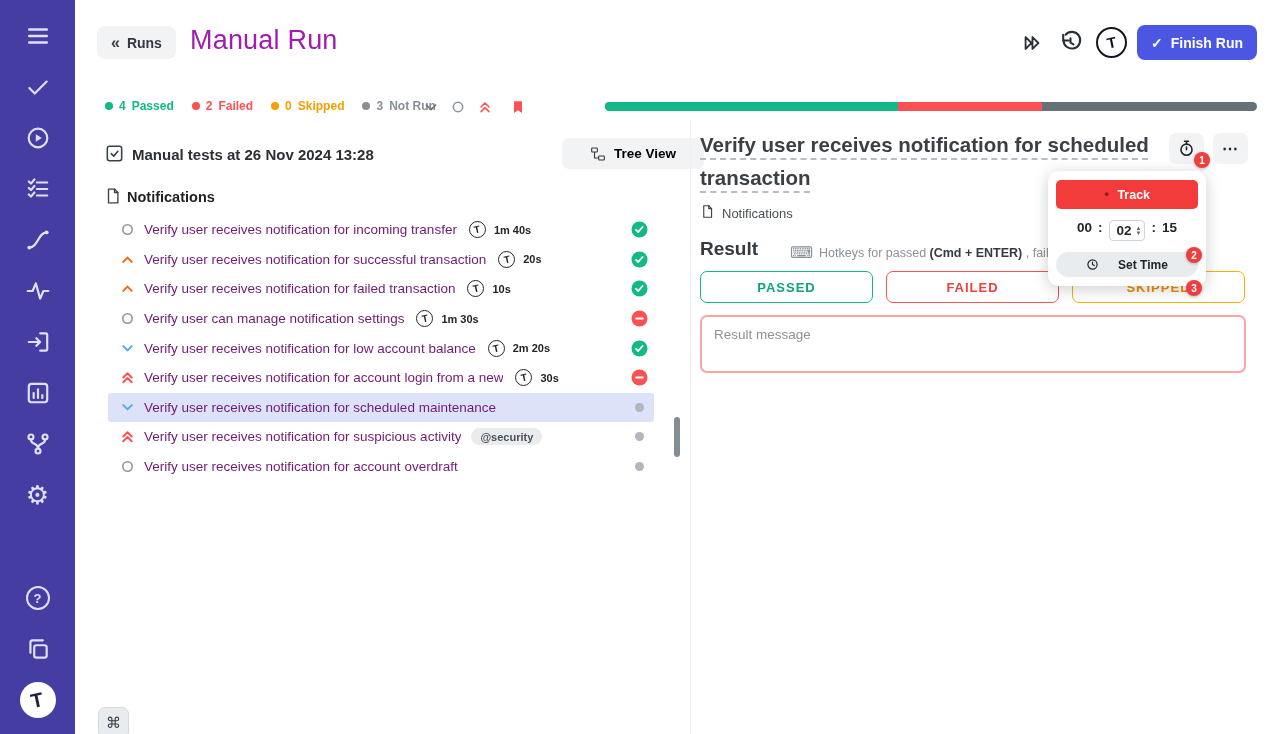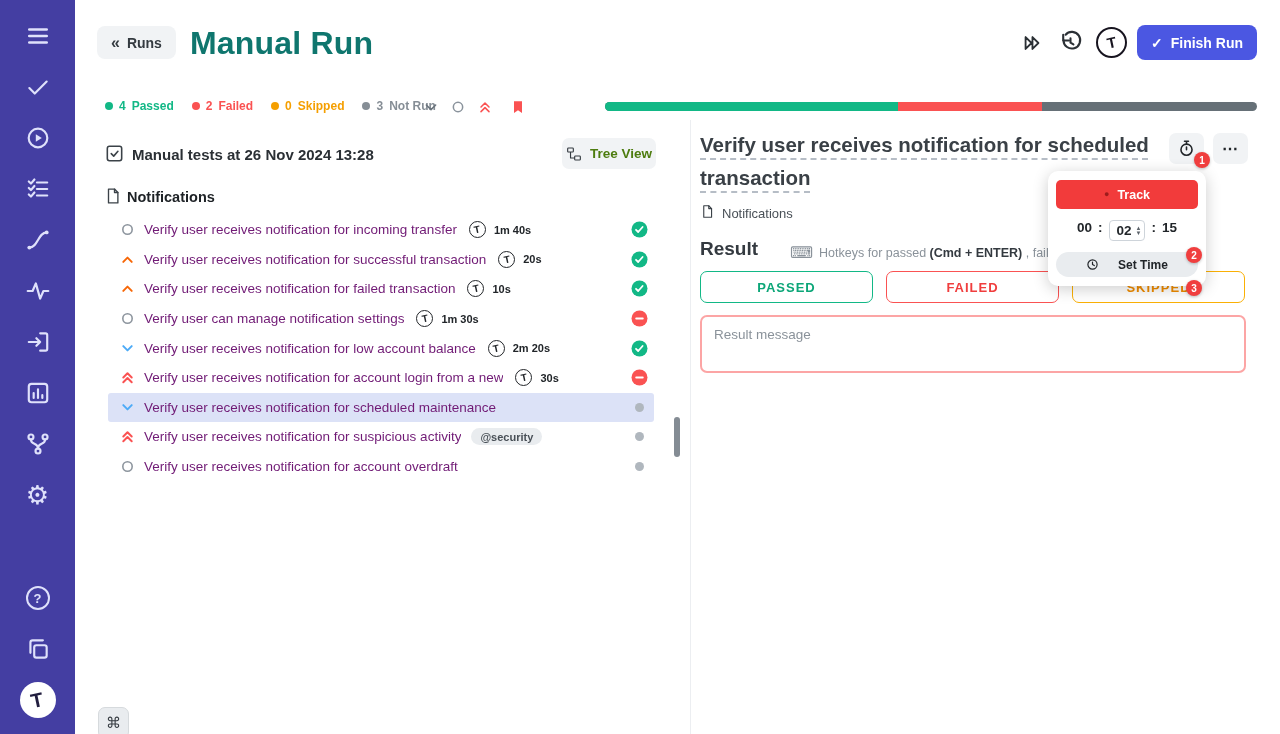--- a/index.html
+++ b/index.html
@@ -12,21 +12,21 @@
   .sb{width:40px;height:40px;display:flex;align-items:center;justify-content:center;color:#dfe1fb;margin-bottom:11px;cursor:pointer;}
   .sb svg{width:26px;height:26px;stroke:currentColor;fill:none;stroke-width:2;stroke-linecap:round;stroke-linejoin:round;}
   .sb .glyph{font-size:26px;line-height:1;}
   .qcirc{width:24px;height:24px;border:2px solid currentColor;border-radius:50%;display:flex;align-items:center;justify-content:center;font-size:13px;font-weight:700;}
   .sb-spacer{flex:1;}
   .logo-circ{width:36px;height:36px;background:#fff;border-radius:50%;display:flex;align-items:center;justify-content:center;color:#221e3f;font-weight:800;font-size:20px;}
   .logo-circ i{font-style:normal;transform:rotate(-12deg);}
 
   
   .runs-btn{left:97px;top:26px;height:33px;background:#f1f3f5;border-radius:8px;display:flex;align-items:center;gap:7px;padding:0 14px;font-size:14px;font-weight:700;color:#343a40;cursor:pointer;}
-  .page-title{left:190px;top:25px;font-size:32px;font-weight:700;color:#0f766e;letter-spacing:.2px;}
+  .page-title{left:190px;top:25px;font-size:27px;font-weight:400;color:#a21caf;letter-spacing:.2px;}
   .subtitle{left:350px;top:41px;font-size:13px;color:#5f666d;}
   .subtitle b{color:#2b3035;}
   .hicon{display:flex;align-items:center;justify-content:center;cursor:pointer;color:#2b3035;}
   .hicon svg{stroke:#2b3035;fill:none;stroke-width:2;stroke-linecap:round;stroke-linejoin:round;}
   .hlogo{width:31px;height:31px;border:2.5px solid #17141f;border-radius:50%;display:flex;align-items:center;justify-content:center;font-weight:800;font-size:15px;color:#17141f;}
   .hlogo i{font-style:normal;transform:rotate(-12deg);}
   .finish-btn{left:1137px;top:25px;width:120px;height:35px;background:#4b57e2;border-radius:8px;color:#fff;display:flex;align-items:center;justify-content:center;gap:8px;font-size:14px;font-weight:700;cursor:pointer;}
 
   
   .statusbar{left:105px;top:99px;display:flex;align-items:center;gap:18px;font-size:12px;font-weight:600;}
@@ -37,21 +37,21 @@
   .ficon{width:18px;height:18px;display:flex;align-items:center;justify-content:center;cursor:pointer;}
   .ficon svg{width:16px;height:16px;fill:none;stroke-width:2.3;stroke-linecap:round;stroke-linejoin:round;}
   .pbar{left:605px;top:102px;width:652px;height:9px;border-radius:5px;overflow:hidden;display:flex;background:#667077;}
   .pbar .g{background:#12b886;width:45%;}
   .pbar .r{background:#fa5252;width:22%;}
 
   
   .lp-head-icon{left:104px;top:143px;}
   .lp-head-icon svg,.group-icon svg,.bc-icon svg{stroke:#3b4248;fill:none;stroke-width:1.8;stroke-linecap:round;stroke-linejoin:round;}
   .lp-title{left:132px;top:146px;font-size:15px;font-weight:600;color:#2b3035;}
-  .tree-btn{left:562px;top:138px;height:31px;background:#f1f3f5;border-radius:7px;display:flex;align-items:center;gap:8px;padding:0 4px;font-size:13.5px;font-weight:600;color:#4d7c0f;cursor:pointer;}
+  .tree-btn{left:562px;top:138px;height:31px;background:#f1f3f5;border-radius:7px;display:flex;align-items:center;gap:8px;padding:0 28px;font-size:13.5px;font-weight:600;color:#000000;cursor:pointer;}
   .tree-btn svg{width:16px;height:16px;stroke:#343a40;fill:none;stroke-width:1.7;stroke-linejoin:round;}
   .group-icon{left:104px;top:187px;}
   .group-title{left:127px;top:189px;font-size:14.5px;font-weight:700;color:#1d2125;}
 
   .rows{left:108px;top:215px;width:546px;display:flex;flex-direction:column;}
   .trow{display:flex;align-items:center;height:29.6px;padding:0 6px 0 12px;border-radius:3px;cursor:pointer;}
   .trow.sel{background:#dce2f7;}
   .pri{width:15px;height:15px;margin-right:9px;flex:none;display:flex;align-items:center;justify-content:center;}
   .pri svg{width:15px;height:15px;fill:none;stroke-width:2.1;stroke-linecap:round;stroke-linejoin:round;}
   .ttl{font-size:13.5px;color:#701a75;white-space:nowrap;overflow:hidden;flex-shrink:1;}

